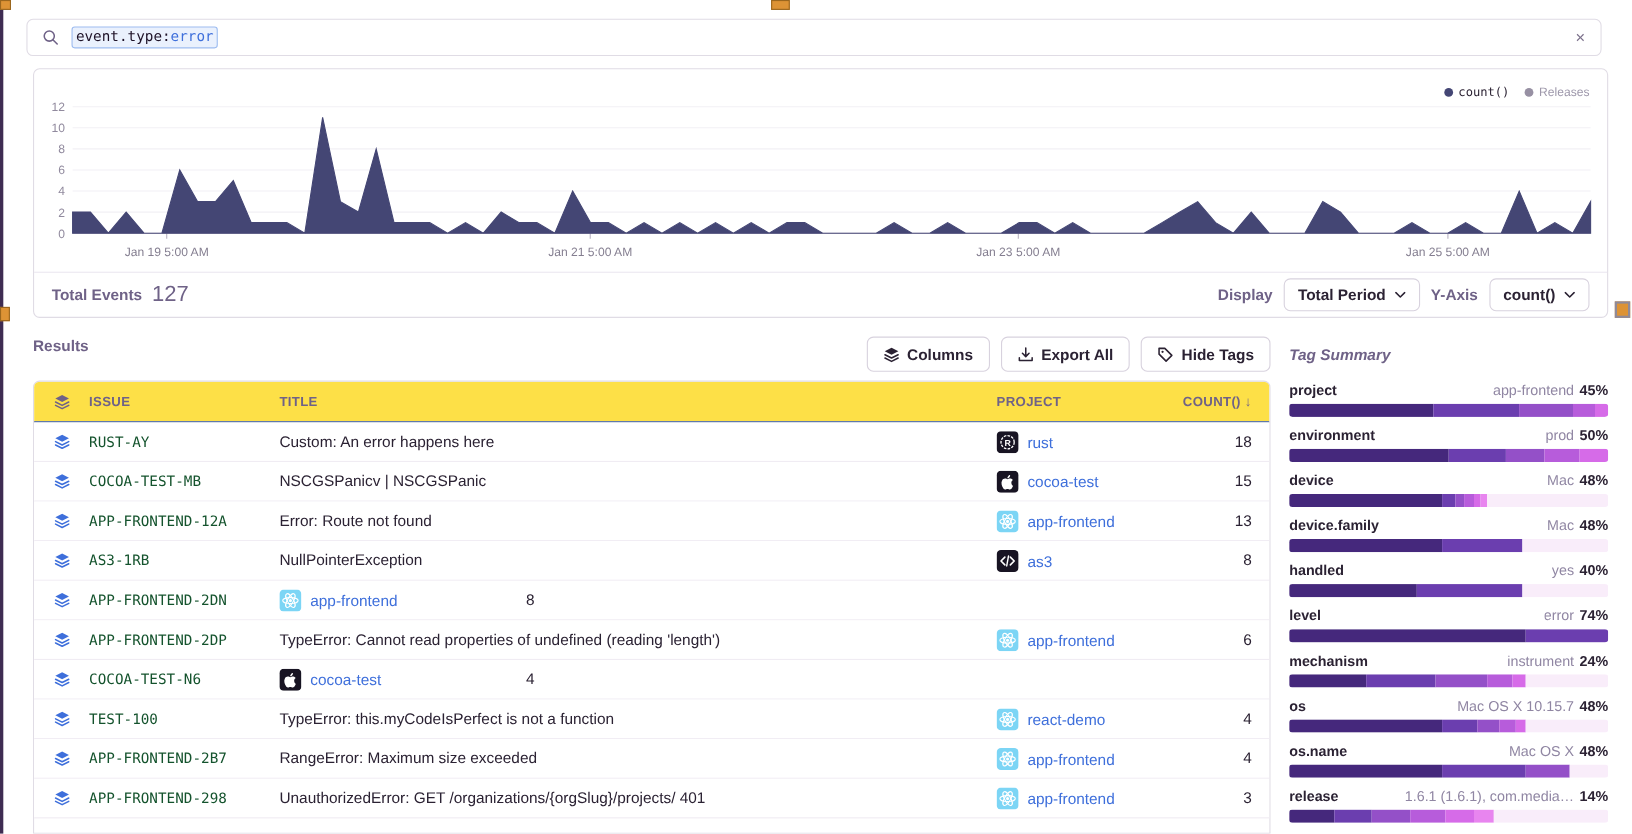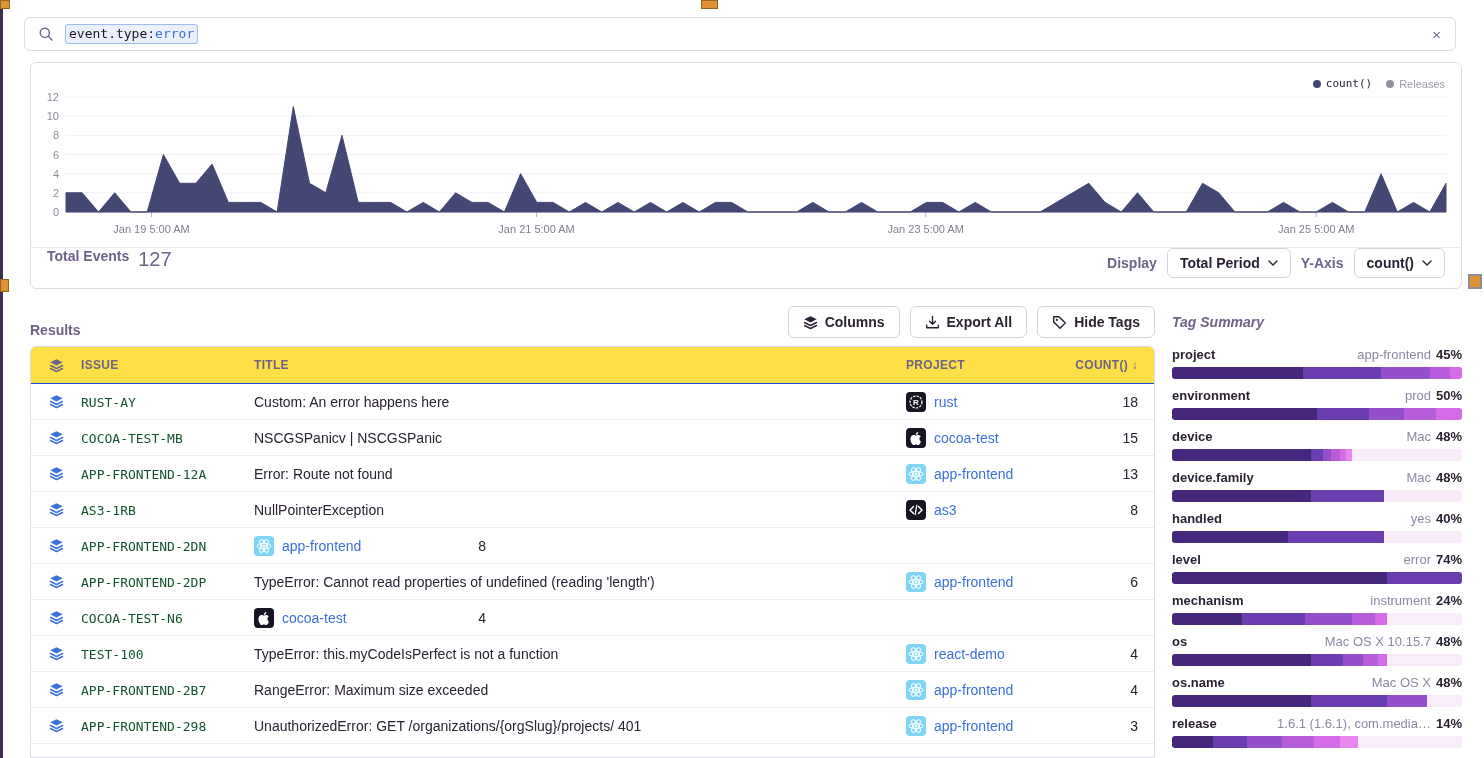--- a/index.html
+++ b/index.html
@@ -31,34 +31,34 @@
   .chart-panel { position:absolute; left:30px; top:62px; width:1432px; height:227px;
     border:1px solid #E0DCE5; border-radius:6px; background:#fff; }
   .legend { position:absolute; top:14px; right:16px; display:flex; gap:14px; align-items:center; font-size:11px; }
   .legend .li { display:flex; align-items:center; gap:5px; }
   .legend .dot { width:8px; height:8px; border-radius:50%; }
   .legend .lc { color:#2B2233; font-family:"DejaVu Sans Mono", monospace; }
   .legend .lr { color:#9E98AB; }
   .chart-svg { position:absolute; left:0; top:0; }
 
   .chart-footer { position:absolute; left:0; bottom:0; width:100%; height:41px;
-    border-top:1px solid #ECE8F0; display:flex; align-items:flex-start; padding:0 16px; }
+    border-top:1px solid #ECE8F0; display:flex; align-items:center; padding:0 16px; }
   .tot-label { font-size:14px; font-weight:bold; color:#6F6287; }
   .tot-value { font-size:20px; color:#6F6287; margin-left:9px; }
   .footer-right { margin-left:auto; display:flex; align-items:center; gap:10px; }
   .ctl-label { font-size:14px; font-weight:bold; color:#6F6287; }
   .drop-btn { height:30px; border:1px solid #D8D2DE; border-radius:6px; background:#fff;
     display:flex; align-items:center; gap:8px; padding:0 12px; font-size:14px; font-weight:bold; color:#2B2233; cursor:pointer; }
 
   
   .main { position:absolute; left:30px; top:306px; width:1432px; }
   .left-col { position:absolute; left:0; top:0; width:1125px; }
   .right-col { position:absolute; left:1142px; top:0; width:290px; }
 
-  .results-bar { display:flex; align-items:flex-end; height:32px; }
+  .results-bar { display:flex; align-items:flex-start; height:32px; }
   .results-title { font-size:14px; font-weight:bold; color:#6F6287; }
   .btn-group { margin-left:auto; display:flex; gap:10px; }
   .btn { height:32px; border:1px solid #D8D2DE; border-radius:6px; background:#fff;
     display:flex; align-items:center; gap:7px; padding:0 14px; font-size:14px; font-weight:bold; color:#2B2233; cursor:pointer; }
 
   
   .table { margin-top:8px; border:1px solid #E0DCE5; border-radius:6px 6px 0 0; background:#fff; overflow:hidden; height:412px; }
   .thead { display:flex; align-items:center; height:37px; background:#fde047; border-bottom:1px solid #1d4ed8; }
   .thead .th { font-size:12px; font-weight:bold; color:#6F6287; letter-spacing:.3px; }
   .col-icon { width:50px; display:flex; justify-content:center; flex:none; }

